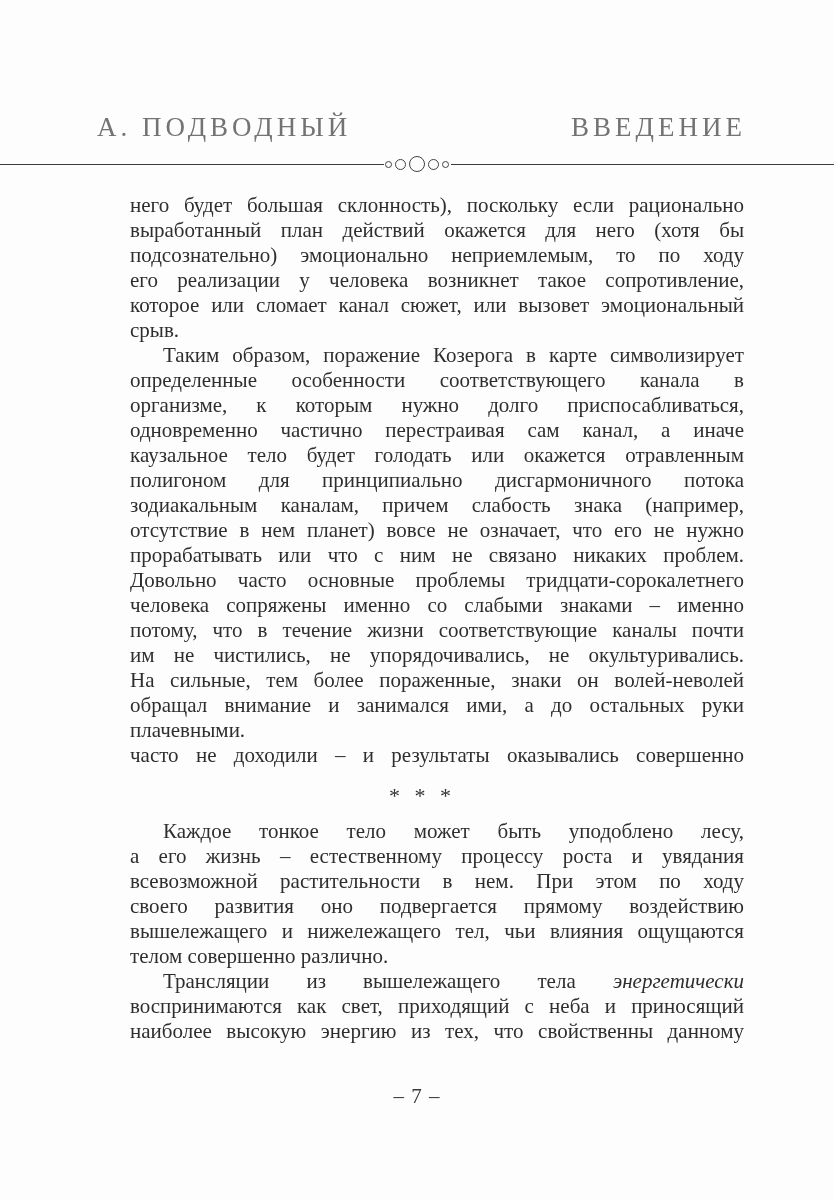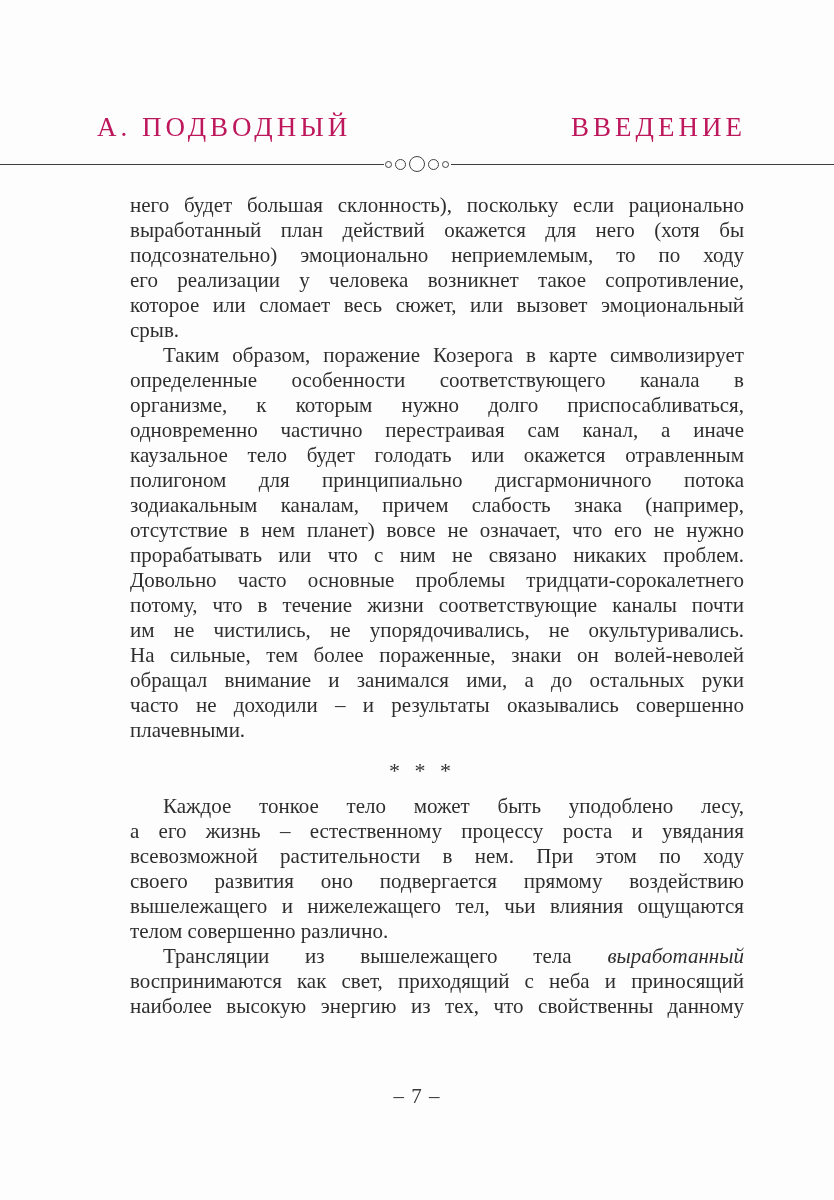--- a/index.html
+++ b/index.html
@@ -8,21 +8,21 @@
     background: #ffffff;
     font-family: "Liberation Serif", "DejaVu Serif", serif;
   }
   .page {
     position: relative; width: 834px; height: 1200px;
     background: #fdfdfd; color: #2e2e2e;
   }
   .running-head {
     position: absolute; top: 112px; left: 97px; right: 88px;
     display: flex; justify-content: space-between; align-items: flex-start;
-    font-size: 27px; letter-spacing: 4px; color: #be185d; white-space: nowrap;
+    font-size: 27px; letter-spacing: 4px; color: #737373; white-space: nowrap;
   }
   .divider {
     position: absolute; top: 155px; left: 0; right: 0; height: 18px;
     display: flex; align-items: center;
   }
   .divider .rule { flex: 1 1 auto; height: 0; border-top: 1.6px solid #3c3c3c; }
   .ornament { display: flex; align-items: center; }
   .ornament .c {
     border: 1.5px solid #424242; border-radius: 50%;
     background: #fdfdfd; margin: 0 1.5px; box-sizing: border-box;
@@ -72,45 +72,46 @@
       <span class="c s1"></span>
     </span>
     <span class="rule"></span>
   </div>
 
   <div class="body-col">
       <div class="line">него будет большая склонность), поскольку если рационально</div>
       <div class="line">выработанный план действий окажется для него (хотя бы</div>
       <div class="line">подсознательно) эмоционально неприемлемым, то по ходу</div>
       <div class="line">его реализации у человека возникнет такое сопротивление,</div>
-      <div class="line">которое или сломает весь сюжет, или вызовет эмоциональный</div>
+      <div class="line">которое или сломает канал сюжет, или вызовет эмоциональный</div>
       <div class="line lastline">срыв.</div>
       <div class="line indent">Таким образом, поражение Козерога в карте символизирует</div>
       <div class="line">определенные особенности соответствующего канала в</div>
       <div class="line">организме, к которым нужно долго приспосабливаться,</div>
       <div class="line">одновременно частично перестраивая сам канал, а иначе</div>
       <div class="line">каузальное тело будет голодать или окажется отравленным</div>
       <div class="line">полигоном для принципиально дисгармоничного потока</div>
       <div class="line">зодиакальным каналам, причем слабость знака (например,</div>
       <div class="line">отсутствие в нем планет) вовсе не означает, что его не нужно</div>
       <div class="line">прорабатывать или что с ним не связано никаких проблем.</div>
       <div class="line">Довольно часто основные проблемы тридцати-сорокалетнего</div>
+      <div class="line">человека сопряжены именно со слабыми знаками – именно</div>
       <div class="line">потому, что в течение жизни соответствующие каналы почти</div>
       <div class="line">им не чистились, не упорядочивались, не окультуривались.</div>
       <div class="line">На сильные, тем более пораженные, знаки он волей-неволей</div>
       <div class="line">обращал внимание и занимался ими, а до остальных руки</div>
+      <div class="line lastline">плачевными.</div>
       <div class="line">часто не доходили – и результаты оказывались совершенно</div>
-      <div class="line lastline">плачевными.</div>
       <div class="separator">* * *</div>
       <div class="line indent">Каждое тонкое тело может быть уподоблено лесу,</div>
       <div class="line">а его жизнь – естественному процессу роста и увядания</div>
       <div class="line">всевозможной растительности в нем. При этом по ходу</div>
       <div class="line">своего развития оно подвергается прямому воздействию</div>
       <div class="line">вышележащего и нижележащего тел, чьи влияния ощущаются</div>
       <div class="line lastline">телом совершенно различно.</div>
-      <div class="line indent"><span>Трансляции из вышележащего тела </span><span class="em">выработанный</span></div>
+      <div class="line indent"><span>Трансляции из вышележащего тела </span><span class="em">энергетически</span></div>
       <div class="line">воспринимаются как свет, приходящий с неба и приносящий</div>
       <div class="line">наиболее высокую энергию из тех, что свойственны данному</div>
     </div>
 
   <div class="folio">– 7 –</div>
 
 </div>
 
 </body></html>

